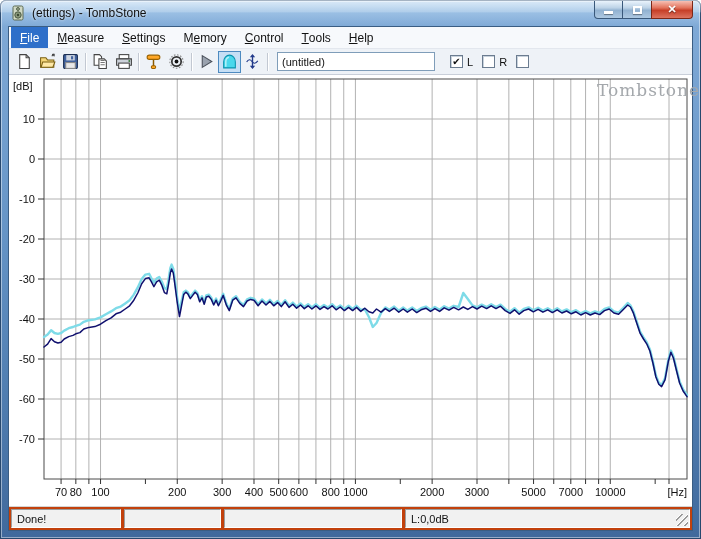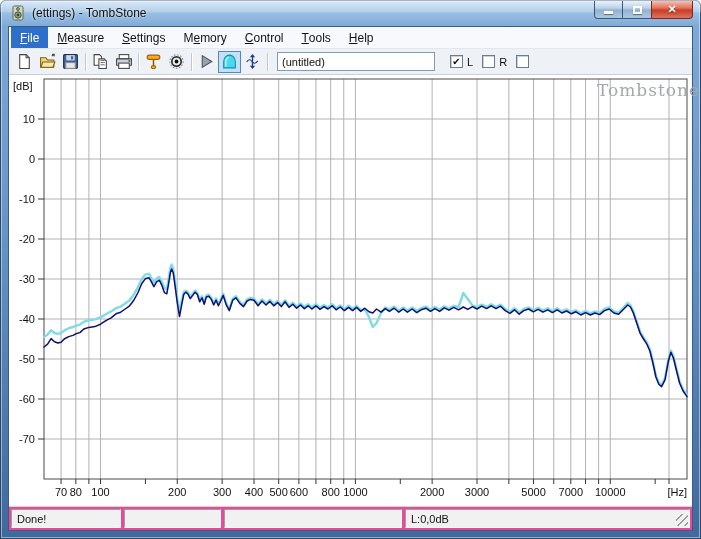--- a/index.html
+++ b/index.html
@@ -36,21 +36,21 @@
   .cbbox{width:13px;height:13px;background:#fff;border:1px solid #6b7c90;box-shadow:inset 1px 1px 0 #c8d2dc;display:flex;align-items:center;justify-content:center;font-size:10px;line-height:10px;color:#111;margin-right:4px;}
   .cblabel.focused{outline:1px dotted #555;margin-top:48px;}
   
   .chart-area{position:absolute;left:0;top:48px;right:0;bottom:24px;background:#fff;}
   .chart-svg{position:absolute;left:0;top:0;}
   svg text{font-family:"Liberation Sans",sans-serif;}
   .db-label{position:absolute;left:4px;top:5px;font-size:11px;color:#111;}
   .info-text{position:absolute;left:37px;top:6px;font-size:11px;color:#8f9297;background:#fff;padding:0 3px;white-space:nowrap;}
   .watermark{position:absolute;left:588px;top:5px;font-family:"DejaVu Serif",serif;font-size:17px;color:#a4a8ac;letter-spacing:1px;}
   
-  .statusbar{position:absolute;left:0;right:0;bottom:0;height:24px;background:#ec4899;display:flex;align-items:center;padding:2px;border-top:1px solid #d5d5d5;}
+  .statusbar{position:absolute;left:0;right:0;bottom:0;height:24px;background:#c2410c;display:flex;align-items:center;padding:2px;border-top:1px solid #d5d5d5;}
   .spanel{height:19px;border:1px solid;border-color:#9d9d9d #fff #fff #9d9d9d;background:#f1f1f1;font-size:11px;color:#111;display:flex;align-items:center;padding:0 5px;margin-right:3px;}
   .spanel.flex{flex:1;margin-right:0;position:relative;}
   .grip{position:absolute;right:1px;bottom:1px;width:12px;height:12px;
     background:repeating-linear-gradient(135deg,transparent 0 3px,#ffffff 3px 4px,#9a9a9a 4px 5px);}
 </style>
 </head>
 <body>
 
 <div class="screen">
   <div class="frame">

